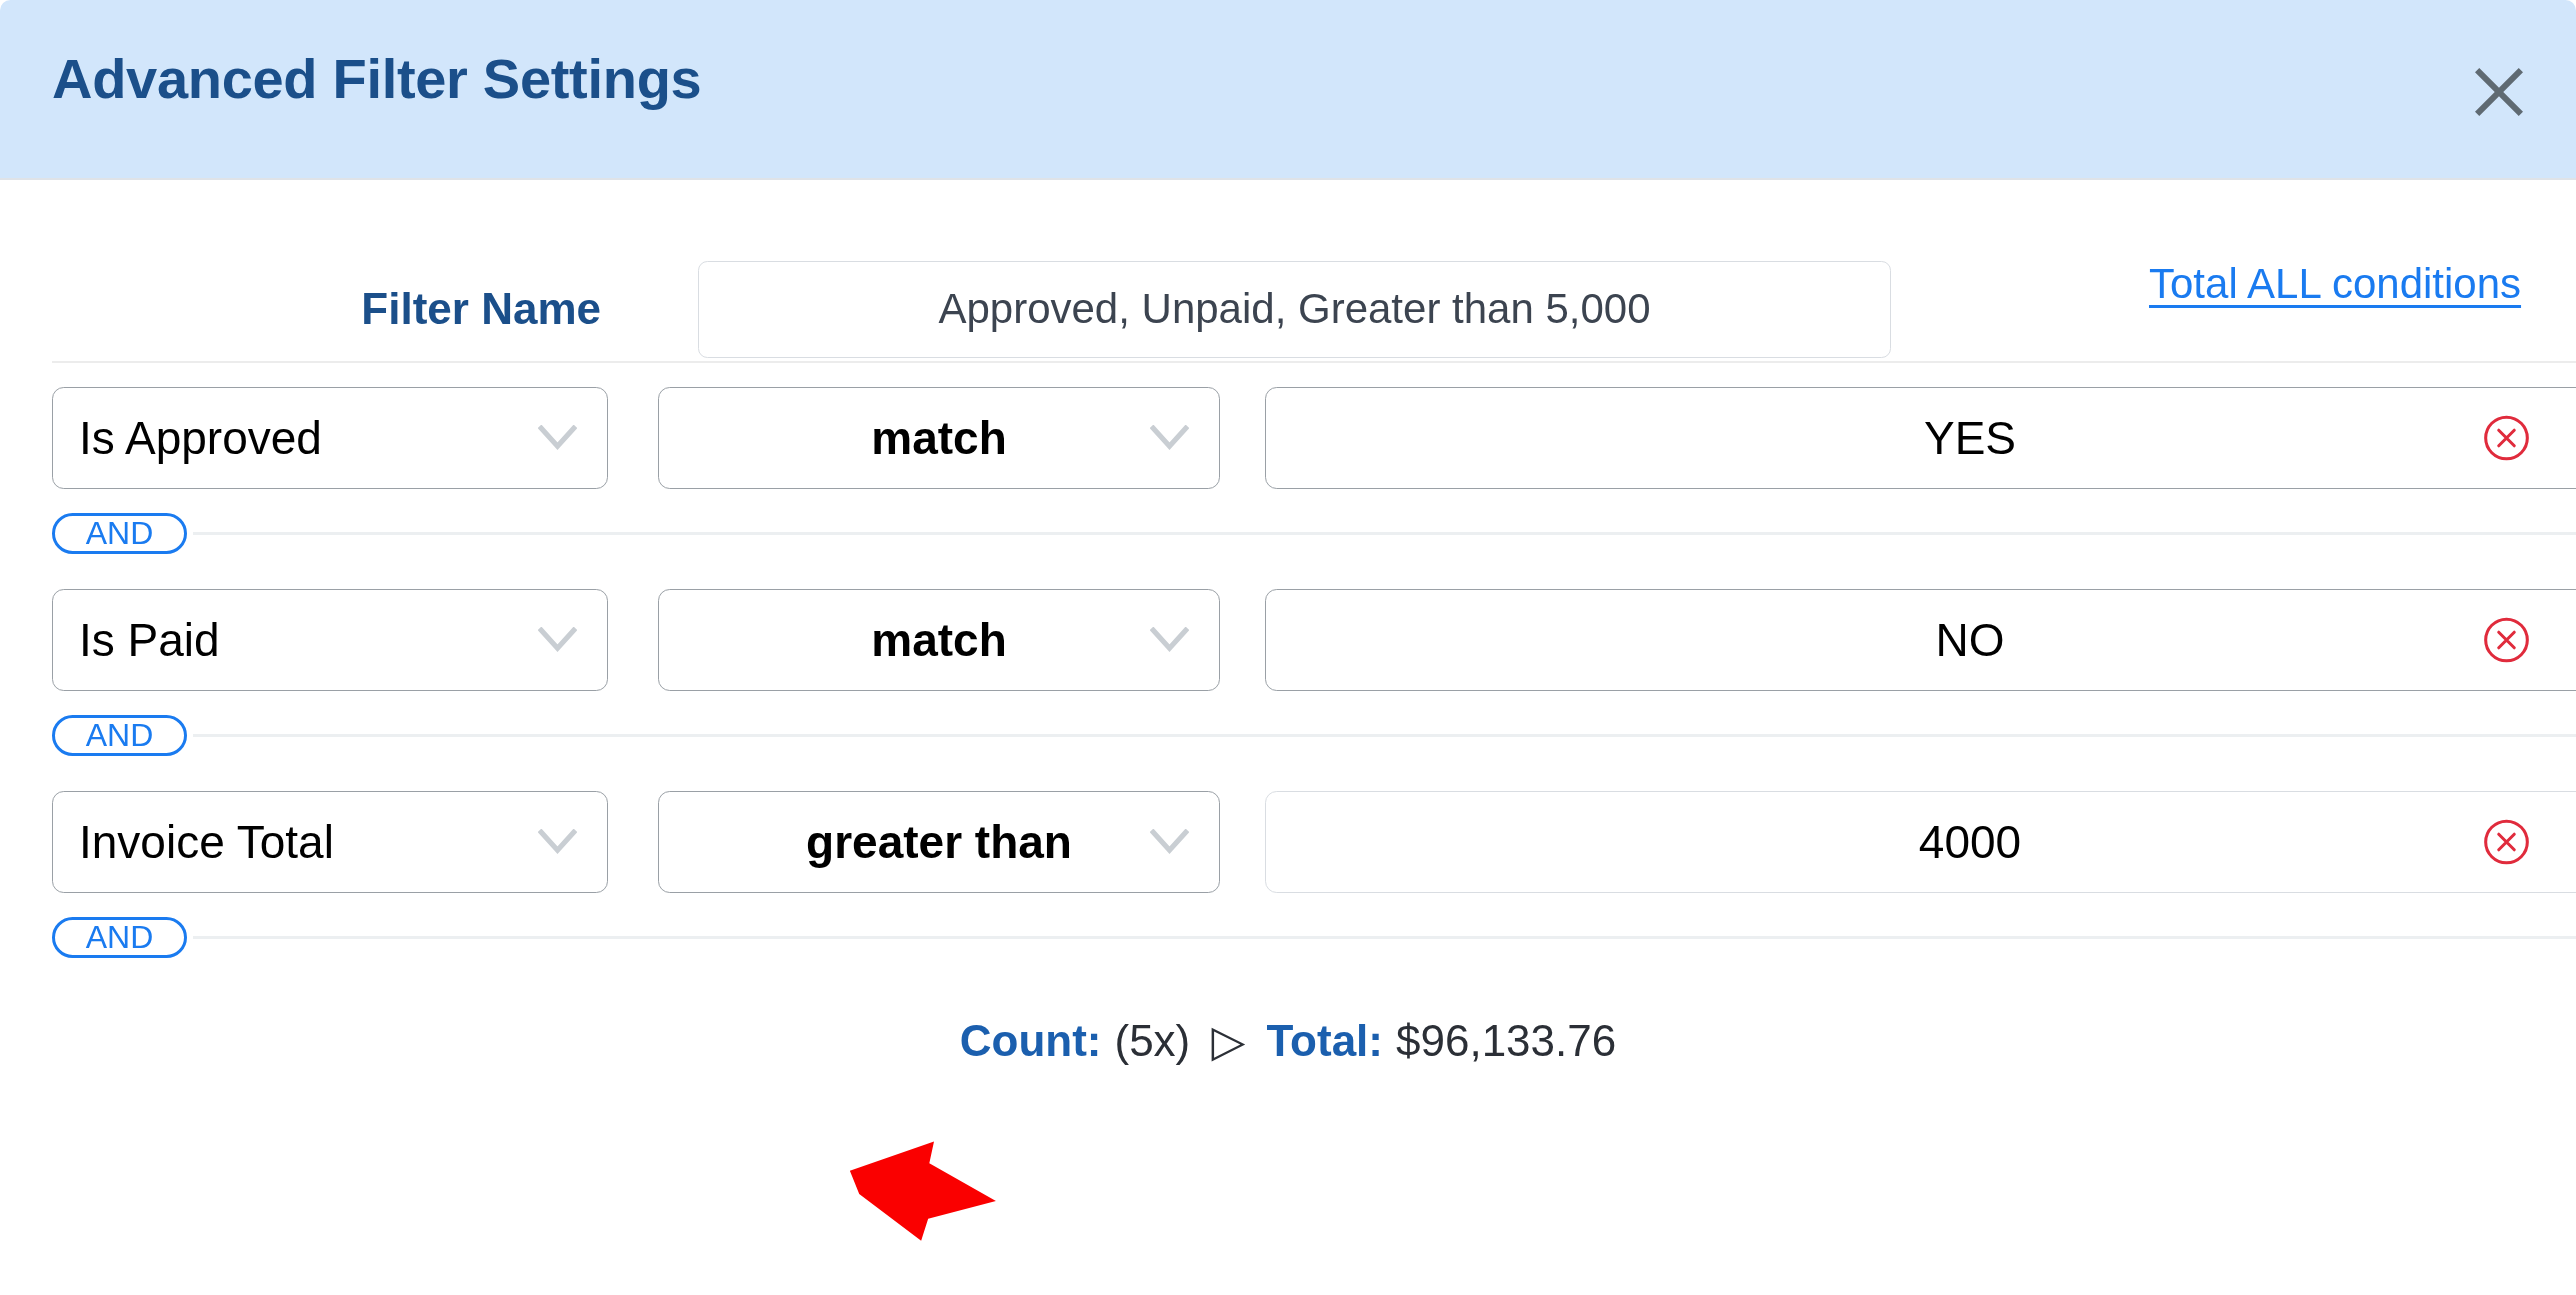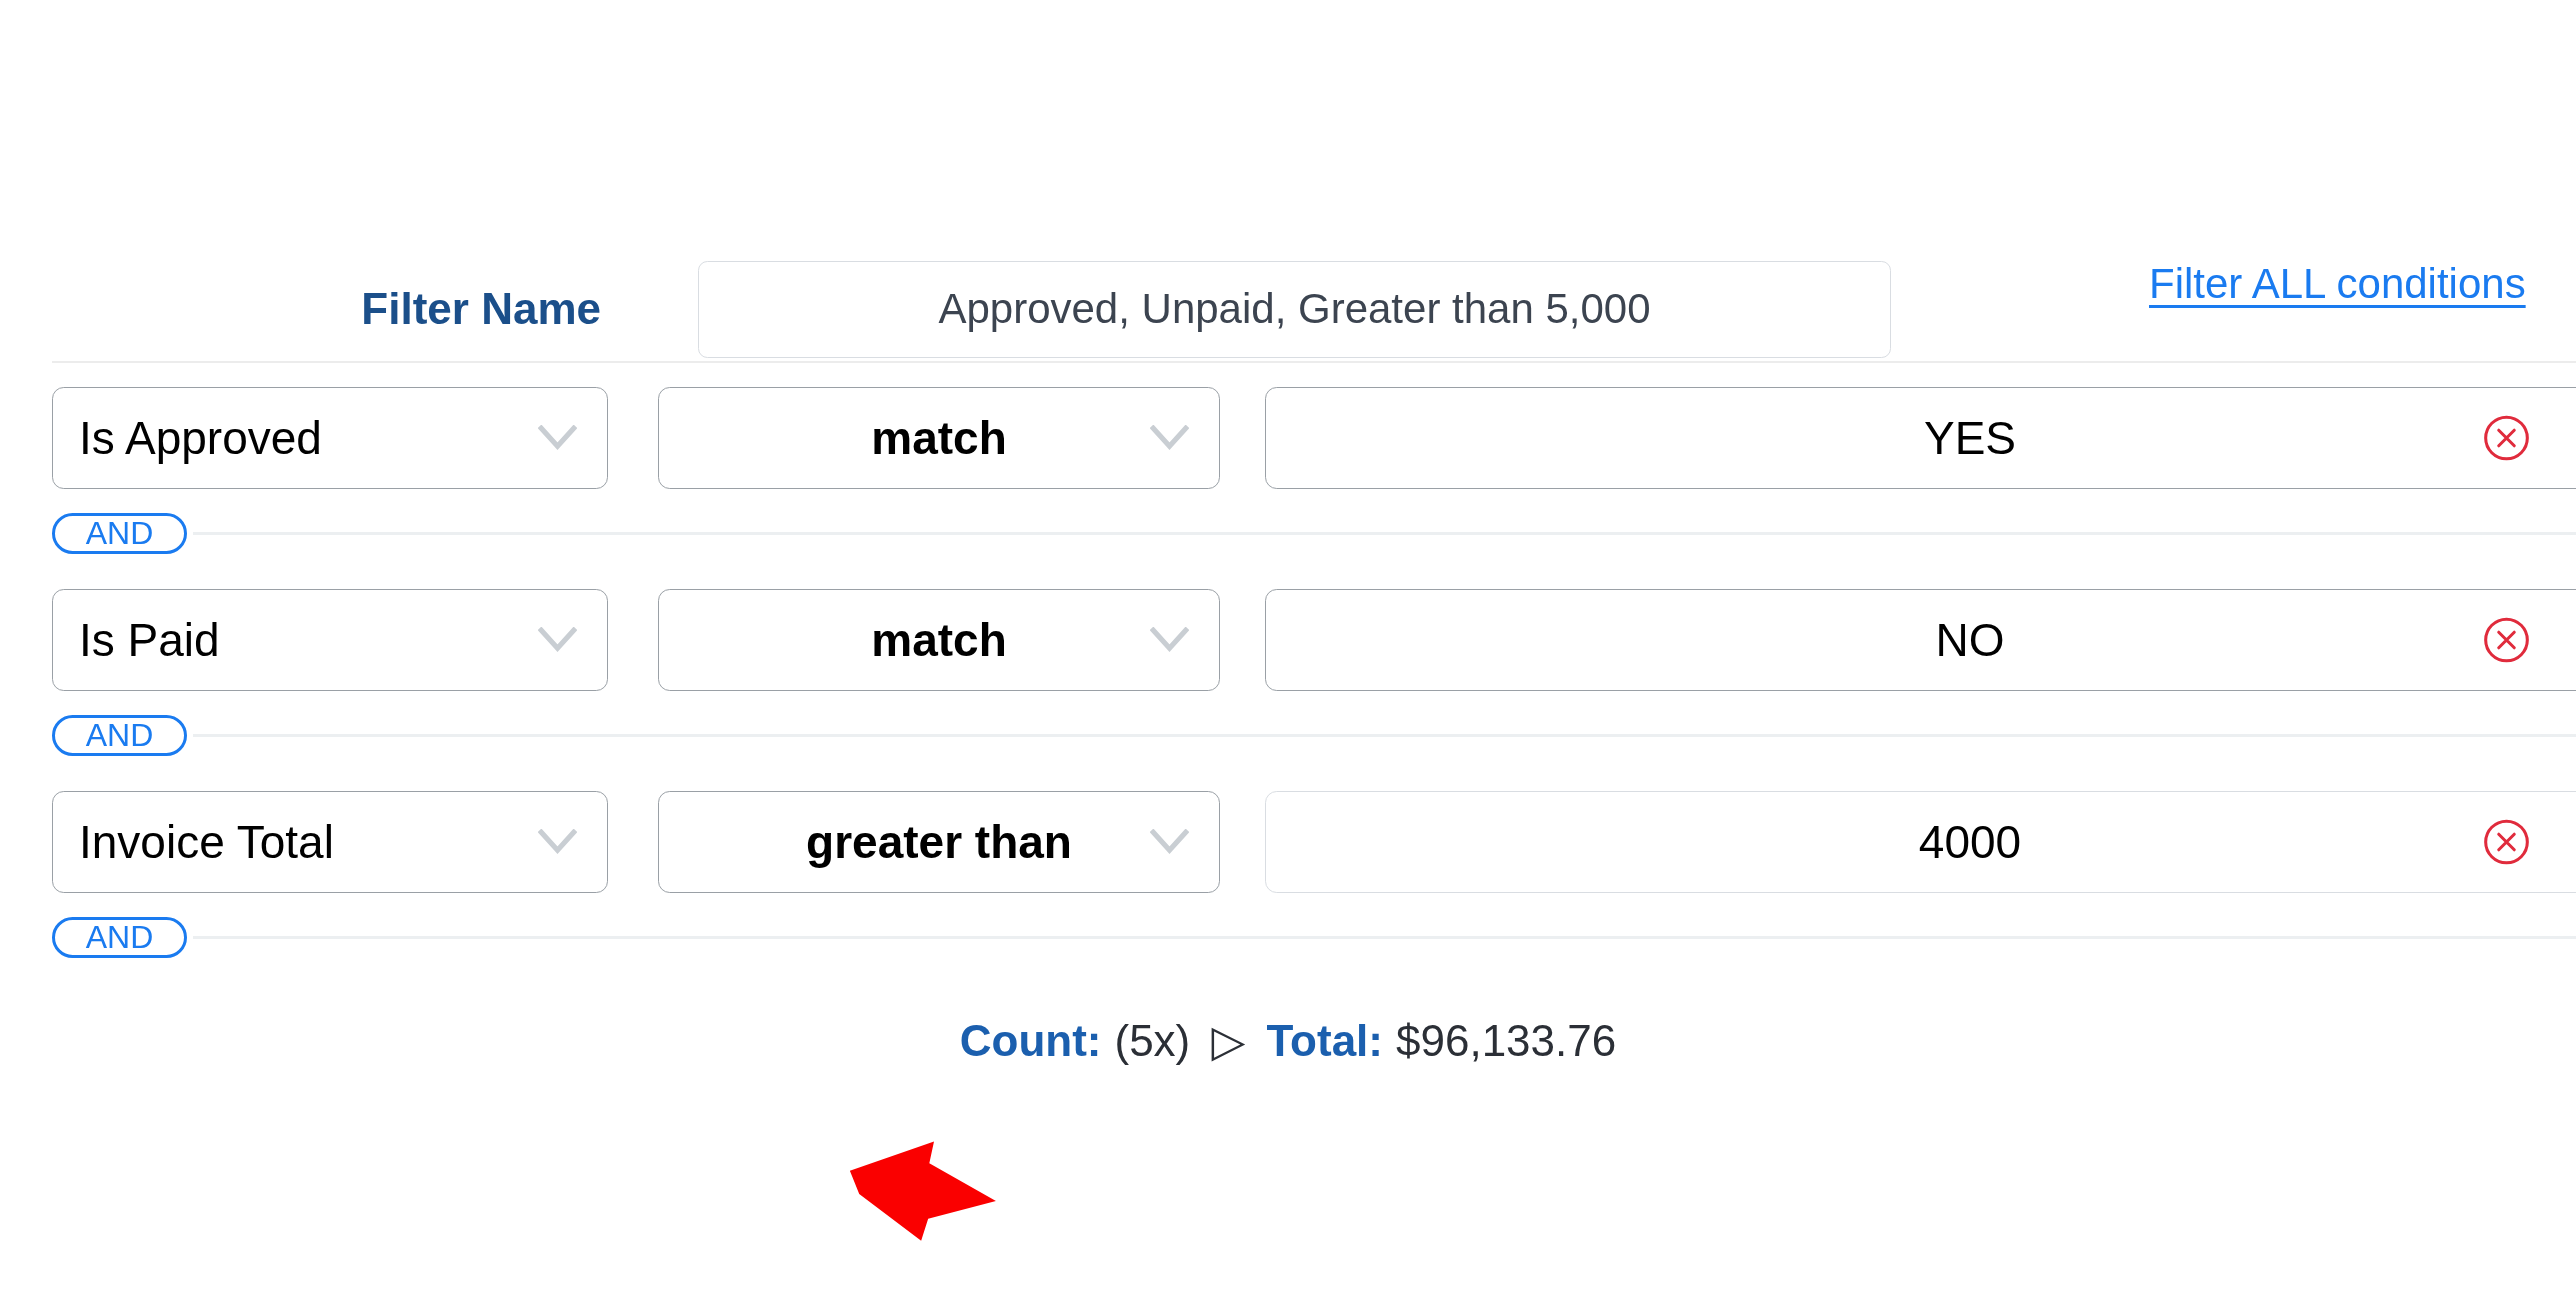--- a/index.html
+++ b/index.html
@@ -249,27 +249,35 @@
     width: 176px; height: 111px;
     pointer-events: none;
   }
   .arrow-cue svg { display: block; }
 </style>
 </head>
 <body>
 
 <div class="dialog">
 
+  <div class="dlg-header">
+    <div class="dlg-title">Advanced Filter Settings</div>
+    <div class="close-btn">
+      <svg width="64" height="64" viewBox="0 0 24 24" aria-hidden="true">
+        <path d="M4.6 3 L12 10.4 L19.4 3 L21 4.6 L13.6 12 L21 19.4 L19.4 21 L12 13.6 L4.6 21 L3 19.4 L10.4 12 L3 4.6 Z" fill="#5f6a72"></path>
+      </svg>
+    </div>
+  </div>
 
   <div class="dlg-body">
 
     <div class="filtername-row">
       <div class="filtername-label">Filter Name</div>
       <div class="filtername-input" placeholder="Filter Name">Approved, Unpaid, Greater than 5,000</div>
-      <div class="match-link">Filter ALL conditions</div>
+      <div class="match-link">Total ALL conditions</div>
     </div>
 
     <div class="hr-light"></div>
 
     <div class="cond-row" style="top:207px">
       <div class="sel sel-field">
         <span class="sel-text">Is Approved</span>
         <span class="chev">
           <svg width="39" height="26" viewBox="0 0 24 16">
               <path d="M2 2 L12 13 L22 2" stroke="#c9ced3" stroke-width="3.2" fill="none" stroke-linecap="square"></path>

